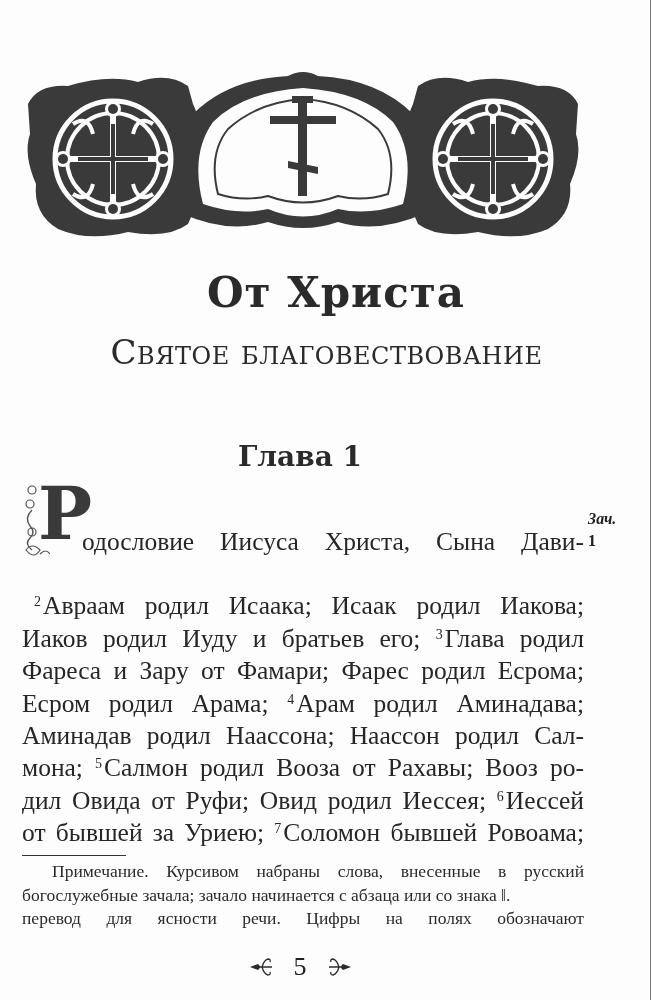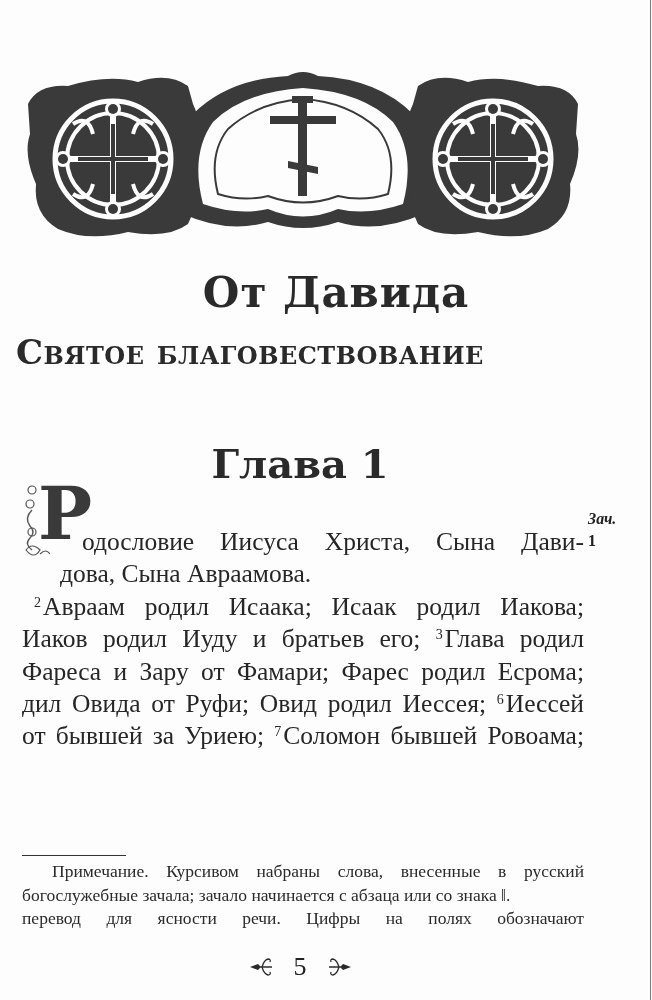--- a/index.html
+++ b/index.html
@@ -9,43 +9,43 @@
     font-family:"Liberation Serif","DejaVu Serif",serif;
   }
   .right-edge { position:absolute; right:1px; top:0; width:1px; height:1000px; background:#7a7a7a; }
   .ornament { position:absolute; left:18px; top:64px; width:570px; height:180px; }
   .title1 {
     position:absolute; left:0; width:652px; top:268px; text-align:center;
     font-family:"DejaVu Serif","Liberation Serif",serif; font-weight:bold;
     font-size:42px; letter-spacing:1px; color:#2a2a2a; padding-left:20px; box-sizing:border-box;
   }
   .title2 {
-    position:absolute; left:0; width:652px; top:332px; 
-    font-family:"DejaVu Serif","Liberation Serif",serif; font-weight:bold;
-    font-size:34px; font-variant:small-caps; letter-spacing:0.5px; color:#2a2a2a; padding-left:16px; box-sizing:border-box;
+    position:absolute; left:0; width:652px; top:332px; text-align:center;
+    font-family:"DejaVu Serif","Liberation Serif",serif; font-weight:normal;
+    font-size:34px; font-variant:small-caps; letter-spacing:0.5px; color:#2a2a2a; padding-left:1px; box-sizing:border-box;
   }
   .chapter {
     position:absolute; left:0; width:600px; top:440px; text-align:center;
     font-family:"DejaVu Serif","Liberation Serif",serif; font-weight:bold;
-    font-size:40px; color:#2a2a2a;
+    font-size:28px; color:#2a2a2a;
   }
   .dropcap-wrap { position:absolute; left:20px; top:484px; width:60px; height:80px; }
   .dropcap {
     position:absolute; left:18px; top:-6px;
     font-family:"DejaVu Serif",serif; font-weight:bold; font-size:72px; line-height:72px;
     color:#3a3a3a;
   }
   .body-text {
     position:absolute; left:22px; width:562px; top:502px;
     font-size:25.5px; line-height:32.4px; text-align:justify; color:#262626;
   }
   .body-text .line { display:block; white-space:nowrap; text-align-last:justify; text-align:justify; height:32.4px; }
   .body-text .line.indent1 { padding-left:60px;margin-top:24px; }
   .body-text .line.indent2 { padding-left:38px; text-align-last:left; }
-  .body-text .line.indent3 { padding-left:12px; }
+  .body-text .line.indent3 { padding-left:12px;margin-top:32px; }
   sup { font-size:14px; vertical-align:top; position:relative; top:-4px; margin-right:2px; }
   .margin-note {
     position:absolute; left:588px; top:508px; width:40px; 
     font-weight:bold; font-size:16px; line-height:22px; color:#222;
   }
   .margin-note .mlabel { font-style:italic; }
   .fn-rule { position:absolute; left:22px; top:855px; width:104px; height:1px; background:#333; }
   .footnote {
     position:absolute; left:22px; width:562px; top:860px;
     font-size:17.5px; line-height:23.5px; color:#2a2a2a;
@@ -105,43 +105,45 @@
     <circle cx="45" cy="95" r="8" fill="#fdfdfd"></circle>
       <circle cx="45" cy="95" r="5" fill="#3a3a3a"></circle>
     <circle cx="145" cy="95" r="8" fill="#fdfdfd"></circle>
       <circle cx="145" cy="95" r="5" fill="#3a3a3a"></circle>
     <rect x="93" y="60" width="4" height="70" fill="#3a3a3a"></rect>
     <rect x="60" y="93" width="70" height="4" fill="#3a3a3a"></rect>
     <path d="M55,60 Q70,50 75,70 M135,60 Q120,50 115,70 M55,130 Q70,140 75,120 M135,130 Q120,140 115,120" stroke="#fdfdfd" stroke-width="4" fill="none"></path>
   </g>
 </svg>
 
-<div class="title1">От Давида</div>
+<div class="title1">От Христа</div>
 <div class="title2">Святое благовествование</div>
 
 <div class="chapter">Глава 1</div>
 
 <div class="dropcap-wrap">
   <svg width="30" height="80" style="position:absolute;left:0;top:0">
     <circle cx="12" cy="6" r="4" fill="none" stroke="#555" stroke-width="1.2"></circle>
     <circle cx="10" cy="20" r="4" fill="none" stroke="#555" stroke-width="1.2"></circle>
     <path d="M12,26 Q4,34 10,42 Q16,48 10,54 Q4,60 12,66" fill="none" stroke="#555" stroke-width="1.4"></path>
     <circle cx="12" cy="48" r="4" fill="none" stroke="#555" stroke-width="1.2"></circle>
     <path d="M6,66 Q12,58 20,66 Q14,76 6,66 Z" fill="none" stroke="#555" stroke-width="1.2"></path>
     <path d="M20,70 Q26,64 30,70" fill="none" stroke="#555" stroke-width="1.2"></path>
   </svg>
   <span class="dropcap">Р</span>
 </div>
 
 <div class="body-text">
   <span class="line indent1"><span>одословие Иисуса Христа, Сына Дави-</span></span>
-  <span class="line indent2"><span>дова, Сына Авраамова.</span></span>
   <span class="line indent3"><sup>2</sup><span>Авраам родил Исаака; Исаак родил Иакова;</span></span>
   <span class="line"><span>Иаков родил Иуду и братьев его; </span><sup>3</sup><span>Глава родил</span></span>
   <span class="line"><span>Фареса и Зару от Фамари; Фарес родил Есрома;</span></span>
+  <span class="line"><span>Есром родил Арама; </span><sup>4</sup><span>Арам родил Аминадава;</span></span>
+  <span class="line"><span>Аминадав родил Наассона; Наассон родил Сал-</span></span>
+  <span class="line"><span>мона; </span><sup>5</sup><span>Салмон родил Вооза от Рахавы; Вооз ро-</span></span>
   <span class="line"><span>дил Овида от Руфи; Овид родил Иессея; </span><sup>6</sup><span>Иессей</span></span>
   <span class="line"><span>от бывшей за Уриею; </span><sup>7</sup><span>Соломон бывшей Ровоама;</span></span>
 </div>
 
 <div class="margin-note">
   <div class="mlabel">Зач.</div>
   <div>1</div>
 </div>
 
 <div class="fn-rule"></div>

